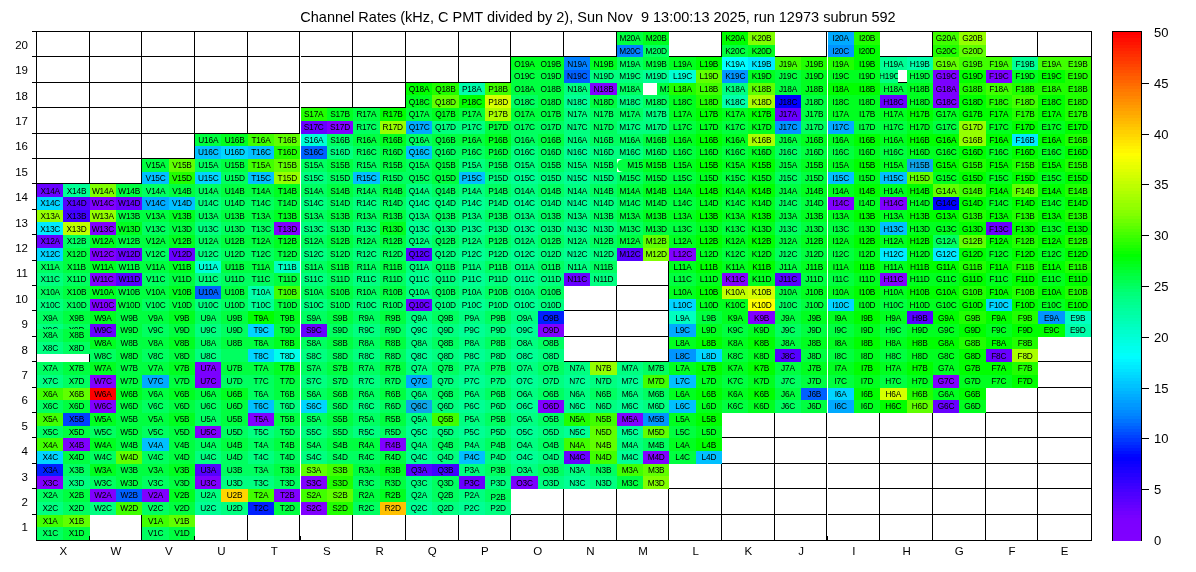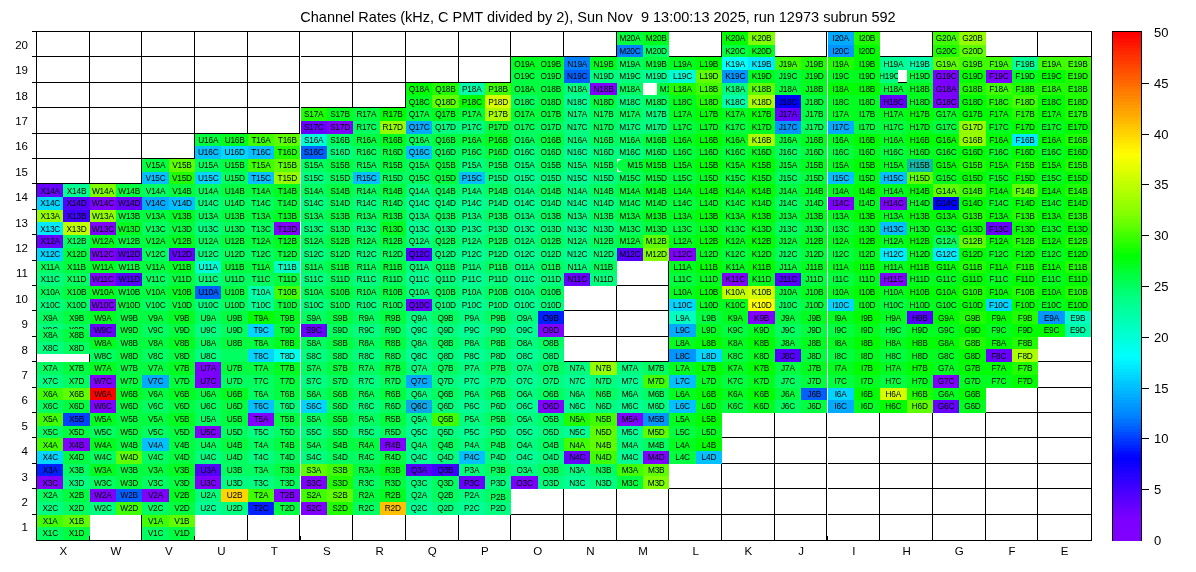--- a/index.html
+++ b/index.html
@@ -535,21 +535,21 @@
           <div class="sub" style="left: 26.35px; top: 12.7px; width: 26.35px; height: 12.7px; background: rgb(0, 255, 64);">J15D</div>
         </div>
         <div class="gcell" style="left: 790.5px; top: 127px; width: 52.7px; height: 25.4px;">
           <div class="sub" style="left: 0px; top: 0px; width: 26.35px; height: 12.7px; background: rgb(0, 255, 32);">I15A</div>
           <div class="sub" style="left: 26.35px; top: 0px; width: 26.35px; height: 12.7px; background: rgb(0, 255, 0);">I15B</div>
           <div class="sub" style="left: 0px; top: 12.7px; width: 26.35px; height: 12.7px; background: rgb(0, 192, 255);">I15C</div>
           <div class="sub" style="left: 26.35px; top: 12.7px; width: 26.35px; height: 12.7px; background: rgb(0, 255, 32);">I15D</div>
         </div>
         <div class="gcell" style="left: 843.2px; top: 127px; width: 52.7px; height: 25.4px;">
           <div class="sub" style="left: 0px; top: 0px; width: 26.35px; height: 12.7px; background: rgb(0, 255, 32);">H15A</div>
-          <div class="sub" style="left: 26.35px; top: 0px; width: 26.35px; height: 12.7px; background: #14b8a6;">H15B</div>
+          <div class="sub" style="left: 26.35px; top: 0px; width: 26.35px; height: 12.7px; background: #0ea5e9;">H15B</div>
           <div class="sub" style="left: 0px; top: 12.7px; width: 26.35px; height: 12.7px; background: rgb(0, 192, 255);">H15C</div>
           <div class="sub" style="left: 26.35px; top: 12.7px; width: 26.35px; height: 12.7px; background: rgb(96, 255, 0);">H15D</div>
         </div>
         <div class="gcell" style="left: 895.9px; top: 127px; width: 52.7px; height: 25.4px;">
           <div class="sub" style="left: 0px; top: 0px; width: 26.35px; height: 12.7px; background: rgb(0, 255, 0);">G15A</div>
           <div class="sub" style="left: 26.35px; top: 0px; width: 26.35px; height: 12.7px; background: rgb(32, 255, 0);">G15B</div>
           <div class="sub" style="left: 0px; top: 12.7px; width: 26.35px; height: 12.7px; background: rgb(0, 255, 32);">G15C</div>
           <div class="sub" style="left: 26.35px; top: 12.7px; width: 26.35px; height: 12.7px; background: rgb(0, 255, 0);">G15D</div>
         </div>
         <div class="gcell" style="left: 948.6px; top: 127px; width: 52.7px; height: 25.4px;">

